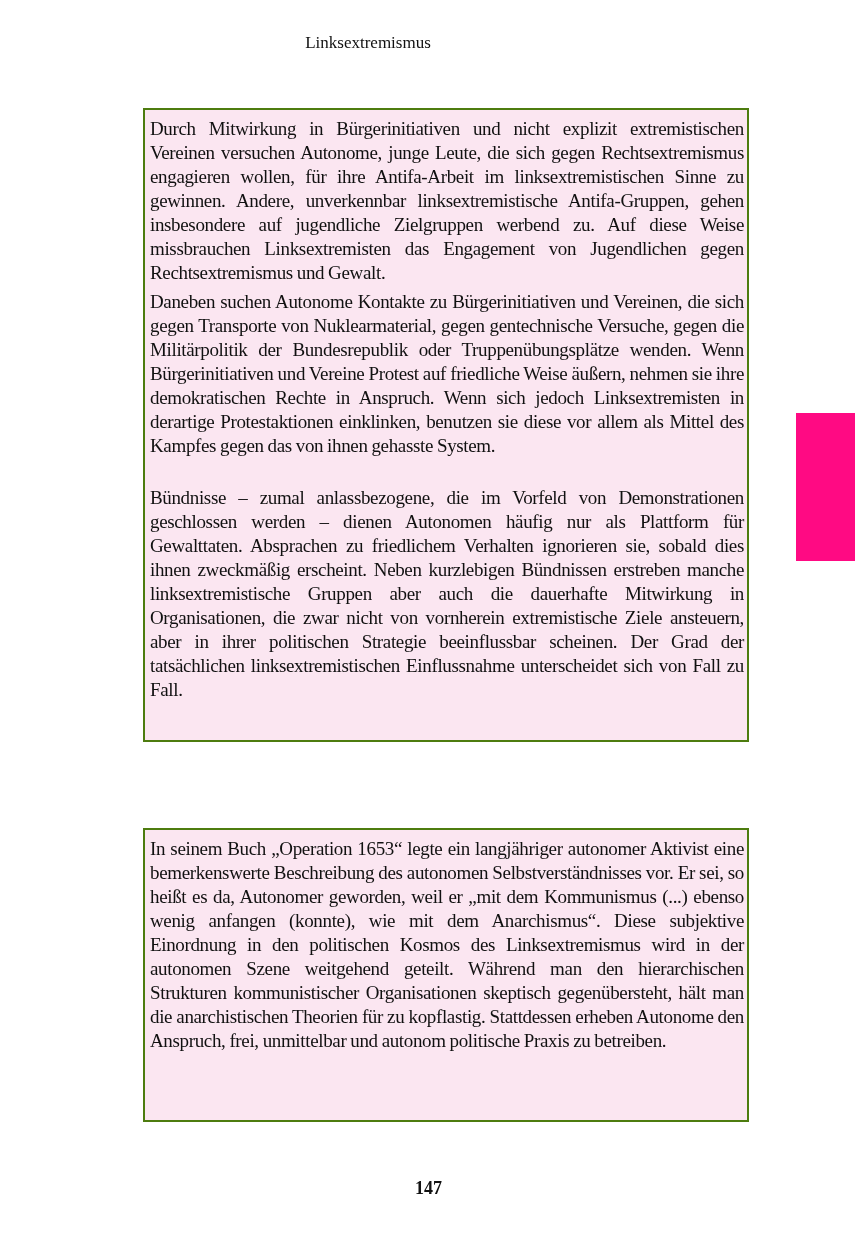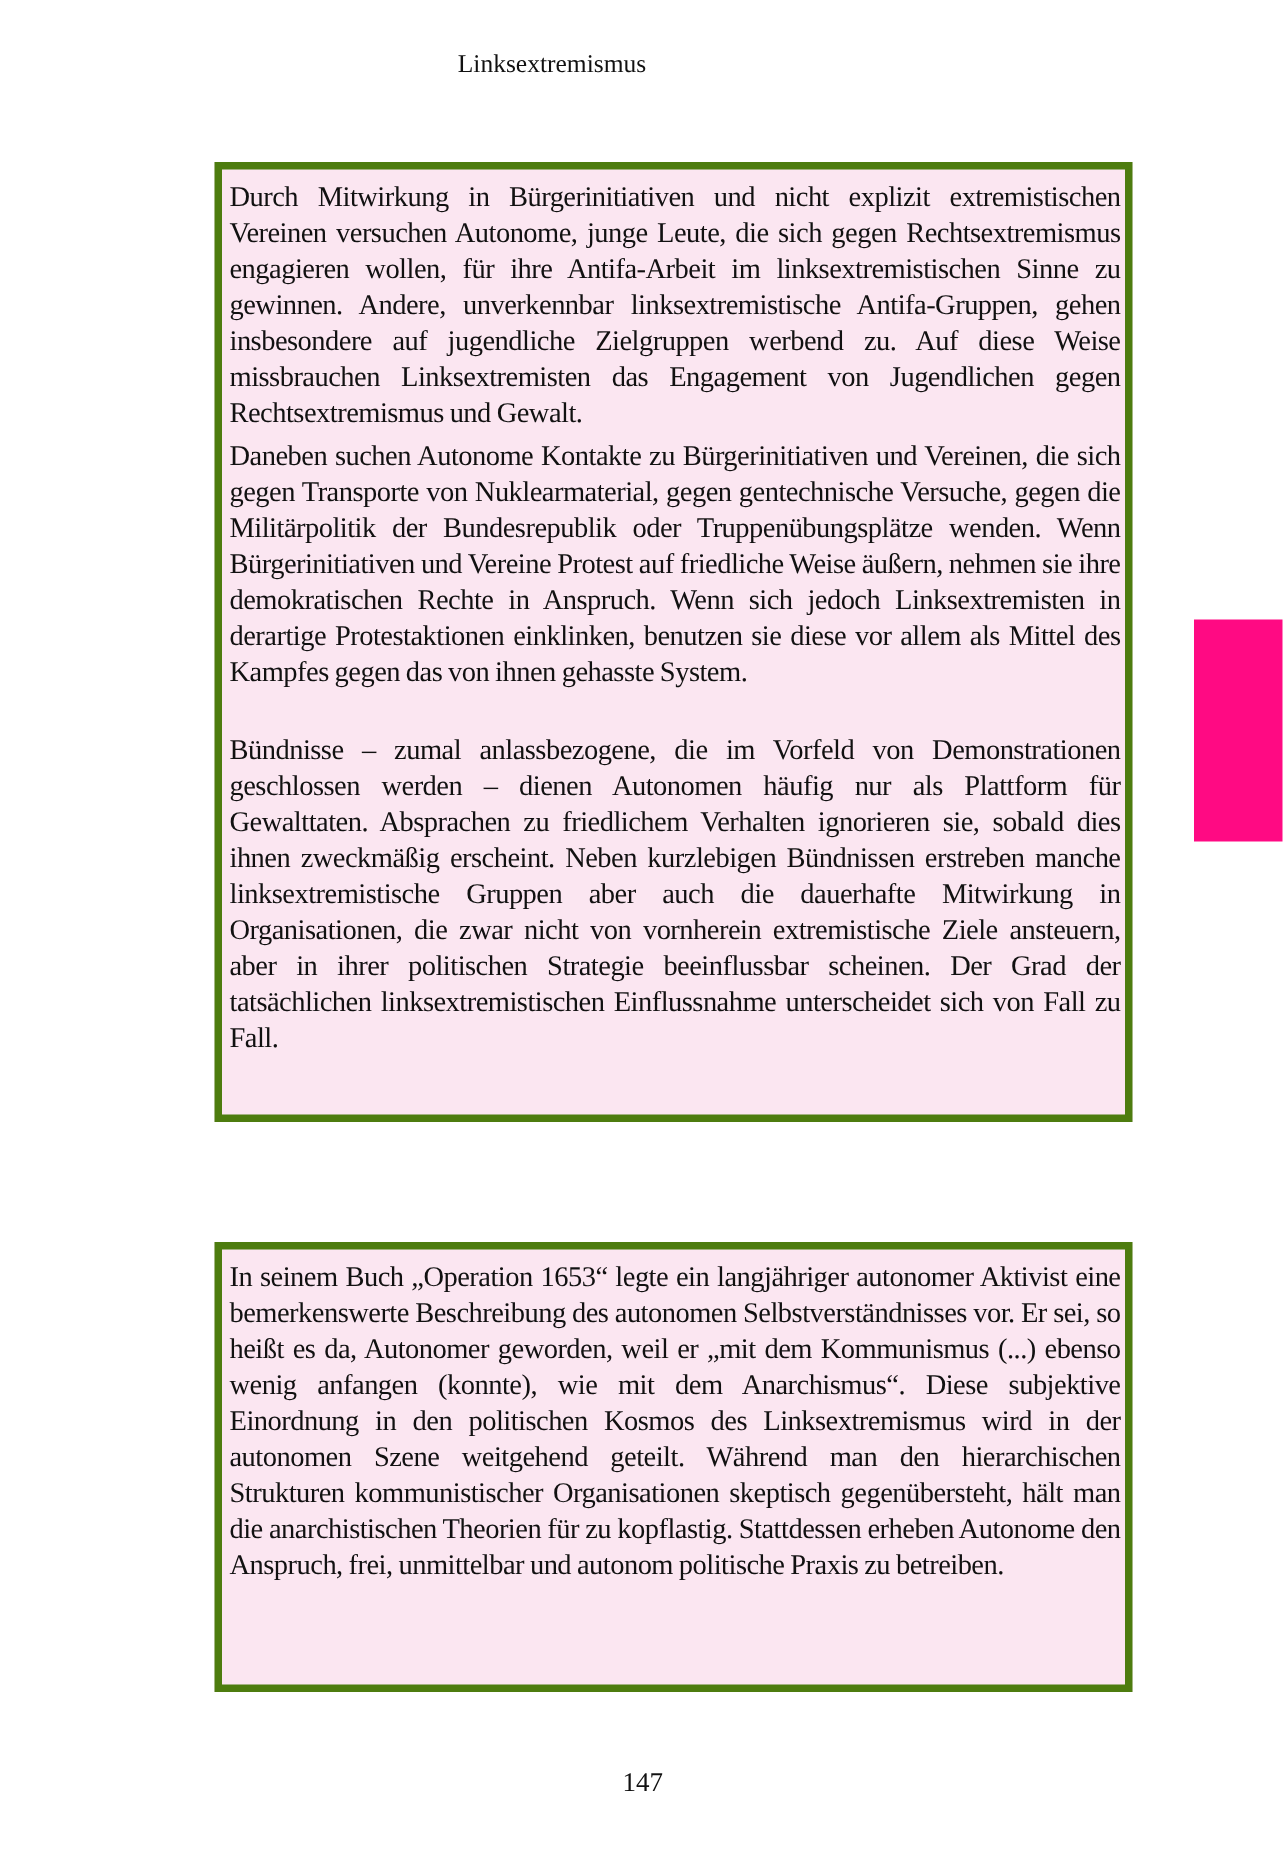--- a/index.html
+++ b/index.html
@@ -6,42 +6,42 @@
   body {
     width: 857px; height: 1240px; background: #ffffff; position: relative; overflow: hidden;
     font-family: "Liberation Serif", "DejaVu Serif", serif; color: #111;
   }
   .running-head {
     position: absolute; left: 0; width: 736px; top: 33px; text-align: center;
     font-size: 17px; letter-spacing: 0;
   }
   .box {
     position: absolute; left: 143px; width: 594px;
-    border: 5px solid #4d7c0f; background: #fbe6f1;
+    border: 2px solid #4d7c0f; background: #fbe6f1;
     padding: 7px 3px 6px 5px; box-sizing: content-box;
     font-size: 19px; line-height: 24px; text-align: justify;
     letter-spacing: -0.35px; word-spacing: -0.5px;
     hyphens: manual;
   }
   .box p { margin: 0; }
   .box p + p { margin-top: 5px; }
   .box p.gap { margin-top: 28px; }
   #box1 { top: 108px; height: 617px; }
   #box2 { top: 828px; height: 277px; }
   .section-title {
     position: absolute; left: 148px; top: 824px;
     font-size: 39px; line-height: 44px; font-variant: small-caps; letter-spacing: 0.3px;
   }
   .thumb-tab {
     position: absolute; left: 796px; top: 413px; width: 59px; height: 148px;
     background: #ff0a83;
   }
   .page-number {
     position: absolute; left: 0; width: 857px; top: 1178px; text-align: center;
-    font-size: 18px; font-weight: normal;
+    font-size: 18px; font-weight: bold;
   }
 </style>
 </head>
 <body>
 
 <div class="running-head">Linksextremismus</div>
 
 <div class="box" id="box1">
   <p>Durch Mitwirkung in Bürgerinitiativen und nicht explizit extremisti­schen Vereinen versuchen Autonome, junge Leute, die sich gegen Rechts­extremismus engagieren wollen, für ihre Antifa-Arbeit im linksextremi­stischen Sinne zu gewinnen. Andere, unverkennbar linksextremistische Antifa-Gruppen, gehen insbesondere auf jugendliche Zielgruppen wer­bend zu. Auf diese Weise missbrauchen Linksextremisten das Engage­ment von Jugendlichen gegen Rechtsextremismus und Gewalt.</p>
   <p>Daneben suchen Autonome Kontakte zu Bürgerinitiativen und Verei­nen, die sich gegen Transporte von Nuklearmaterial, gegen gen­technische Versuche, gegen die Militärpolitik der Bundesrepublik oder Truppenübungsplätze wenden. Wenn Bürgerinitiativen und Vereine Protest auf friedliche Weise äußern, nehmen sie ihre demokratischen Rechte in Anspruch. Wenn sich jedoch Linksextremisten in derartige Protestaktionen einklinken, benutzen sie diese vor allem als Mittel des Kampfes gegen das von ihnen gehasste System.</p>

